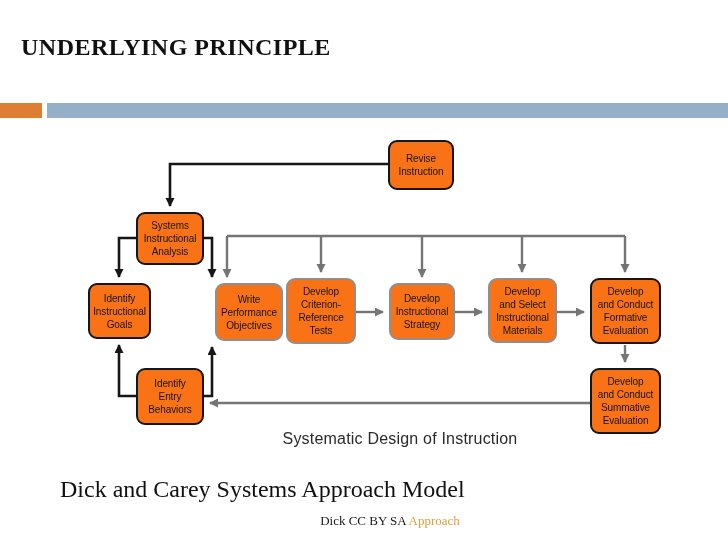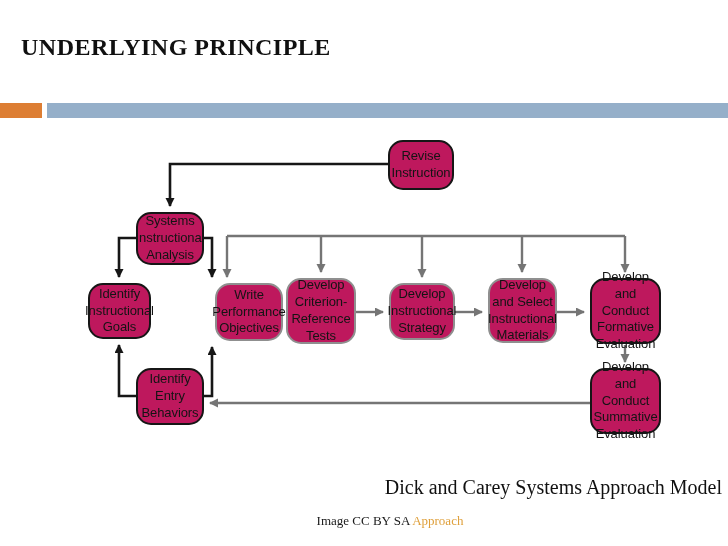--- a/index.html
+++ b/index.html
@@ -22,35 +22,35 @@
   .accent-orange{
     position:absolute;left:0;top:103px;width:42px;height:15px;
     background:var(--accent-orange);
   }
   .accent-blue{
     position:absolute;left:47px;top:103px;width:681px;height:15px;
     background:var(--accent-blue);
   }
   .connector-layer{position:absolute;left:0;top:0;z-index:1;}
   .box{
-    position:absolute;z-index:2;background:#be185d;
-    border-radius:15px;display:flex;align-items:center;justify-content:center;
-    text-align:center;font-size:13px;line-height:1.3;color:#141414;
+    position:absolute;z-index:2;background:#f97316;
+    border-radius:9px;display:flex;align-items:center;justify-content:center;
+    text-align:center;font-size:10px;line-height:1.3;color:#141414;
     white-space:pre-line;box-sizing:border-box;letter-spacing:-.1px;
   }
   .box.black{border:2.6px solid #161616;}
   .box.gray{border:2px solid #8f8f8f;}
   .diagram-caption{
     position:absolute;left:180px;top:430px;width:440px;z-index:2;
     text-align:center;font-size:16px;color:#2a2a2a;letter-spacing:.2px;
   }
   .model-caption{
     position:absolute;left:60px;top:476px;width:662px;
-    text-align:right;font-family:"Liberation Serif","DejaVu Serif",serif;
-    font-size:20px;color:#101010;
+    text-align:left;font-family:"Liberation Serif","DejaVu Serif",serif;
+    font-size:24px;color:#101010;
   }
   .credit-line{
     position:absolute;left:60px;top:513px;width:660px;
     text-align:center;font-family:"Liberation Serif","DejaVu Serif",serif;
     font-size:13px;color:#1a1a1a;
   }
   .credit-link{color:var(--link-orange);text-decoration:none;cursor:pointer;}
 </style>
 </head>
 <body>
@@ -134,18 +134,19 @@
 
   <div class="box black" style="left:136px;top:368px;width:68px;height:57px;">Identify
 Entry
 Behaviors</div>
 
   <div class="box black" style="left:590px;top:368px;width:71px;height:66px;">Develop
 and Conduct
 Summative
 Evaluation</div>
 
+  <div class="diagram-caption">Systematic Design of Instruction</div>
 
   <div class="model-caption">Dick and Carey Systems Approach Model</div>
 
-  <div class="credit-line"><span>Image CC BY SA </span><a class="credit-link">Approach</a></div>
+  <div class="credit-line"><span>Dick CC BY SA </span><a class="credit-link">Approach</a></div>
 
 </div>
 
 </body></html>

